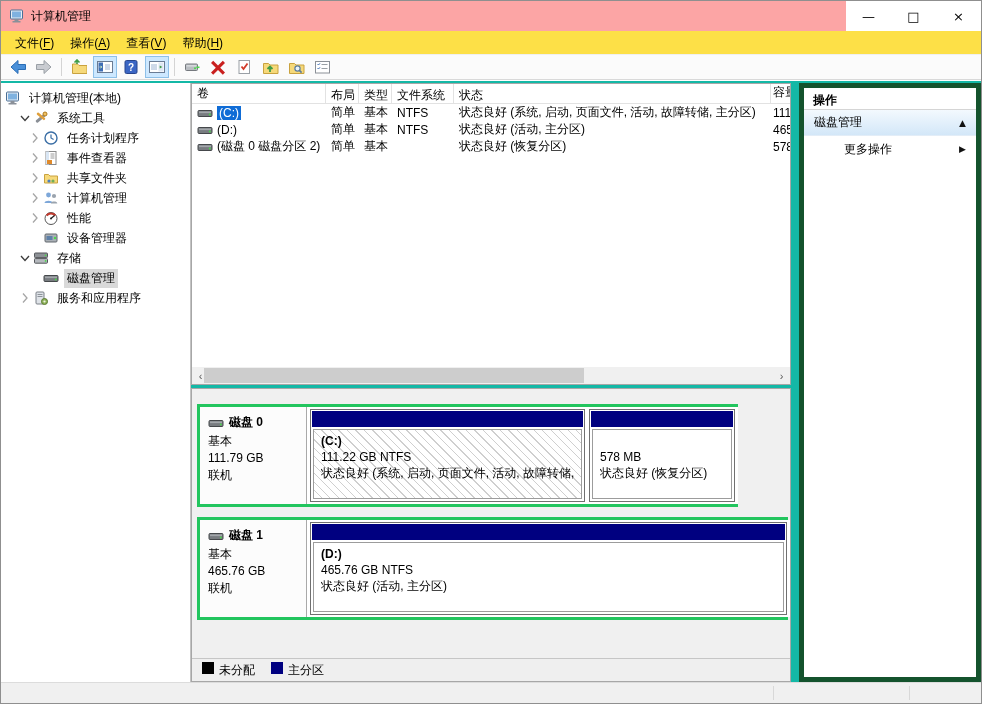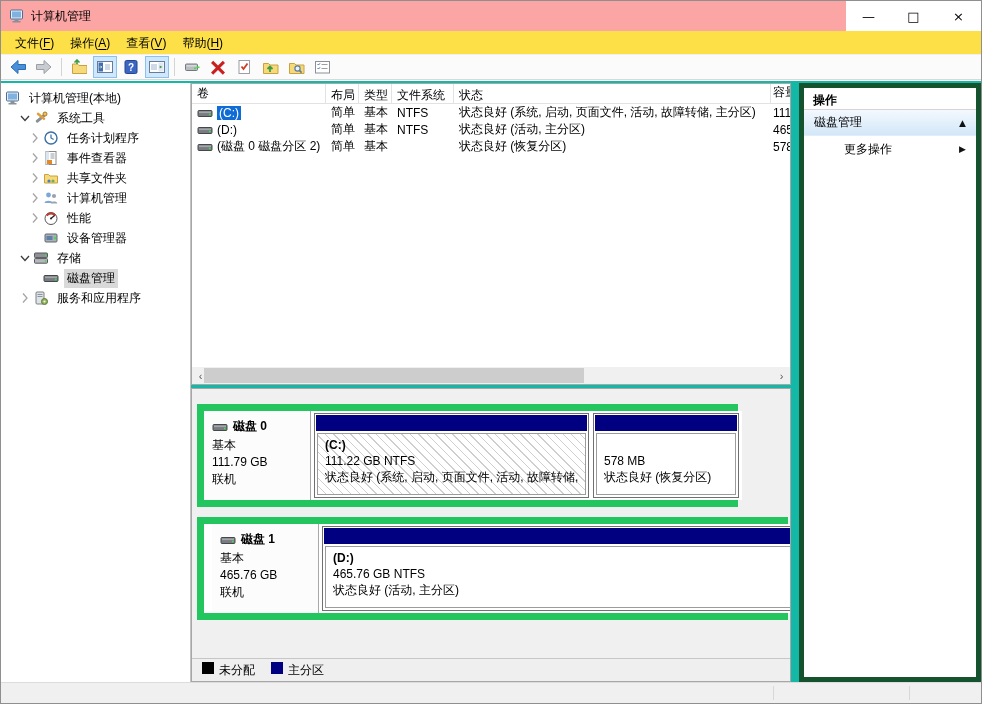--- a/index.html
+++ b/index.html
@@ -54,21 +54,21 @@
   .lv-filler{flex:1;}
   .hscroll{flex:0 0 17px;background:#f0f0f0;position:relative;display:flex;align-items:center;}
   .hs-arrow{width:17px;height:17px;border:none;background:#f0f0f0;color:#5a5a5a;font-size:11px;
     display:flex;align-items:center;justify-content:center;padding:0;}
   .hs-left{position:absolute;left:0;top:0;}
   .hs-right{position:absolute;right:0;top:0;}
   .hs-thumb{position:absolute;left:12px;top:1px;width:380px;height:15px;background:#cdcdcd;}
   
   .graph-pane{margin-top:3px;flex:1;background:#f0f0f0;border:1px solid #a7a7a7;position:relative;
     padding:15px 0 0 5px;overflow:hidden;}
-  .disk-row{display:flex;background:#fff;border:7px solid #22c55e;height:103px;margin-bottom:10px;}
+  .disk-row{display:flex;background:#fff;border:3px solid #22c55e;height:103px;margin-bottom:10px;}
   .disk-label{width:107px;flex:0 0 107px;border-right:1px solid #a9a9a9;background:#fcfcfc;
     padding:7px 6px 0 8px;line-height:17px;}
   .disk-title{display:flex;align-items:center;gap:5px;font-weight:bold;margin-bottom:2px;}
   .parts{flex:1;display:flex;gap:4px;padding:2px 3px;background:#fff;}
   .part{border:1px solid #707070;display:flex;flex-direction:column;background:#fff;}
   .part-top{height:16px;margin:1px;background:var(--navy,#000080);flex:0 0 16px;}
   .part-body{flex:1;margin:1px 2px 2px 2px;border:1px solid #9c9c9c;background:#fff;
     padding:3px 7px;overflow:hidden;line-height:16px;}
   .part-body.hatched{background:repeating-linear-gradient(45deg,#ffffff 0px,#ffffff 5px,#cfcfcf 5px,#cfcfcf 6px);}
   .pl{white-space:nowrap;overflow:hidden;height:16px;}
@@ -489,21 +489,21 @@
               <div class="part-top"></div>
               <div class="part-body">
                 <div class="pl pl1"></div>
                 <div class="pl">578 MB</div>
                 <div class="pl">状态良好 (恢复分区)</div>
               </div>
             </div>
           </div>
         </div>
 
-        <div class="disk-row" style="width:591px;padding-left:8px;">
+        <div class="disk-row" style="width:591px;">
           <div class="disk-label">
             <div class="disk-title">
                 <svg class="ic" width="16" height="16">
                   <use href="#i-drive"></use>
                 </svg>
                 <span>磁盘 1</span>
               </div>
             <div>基本</div>
             <div>465.76 GB</div>
             <div>联机</div>

